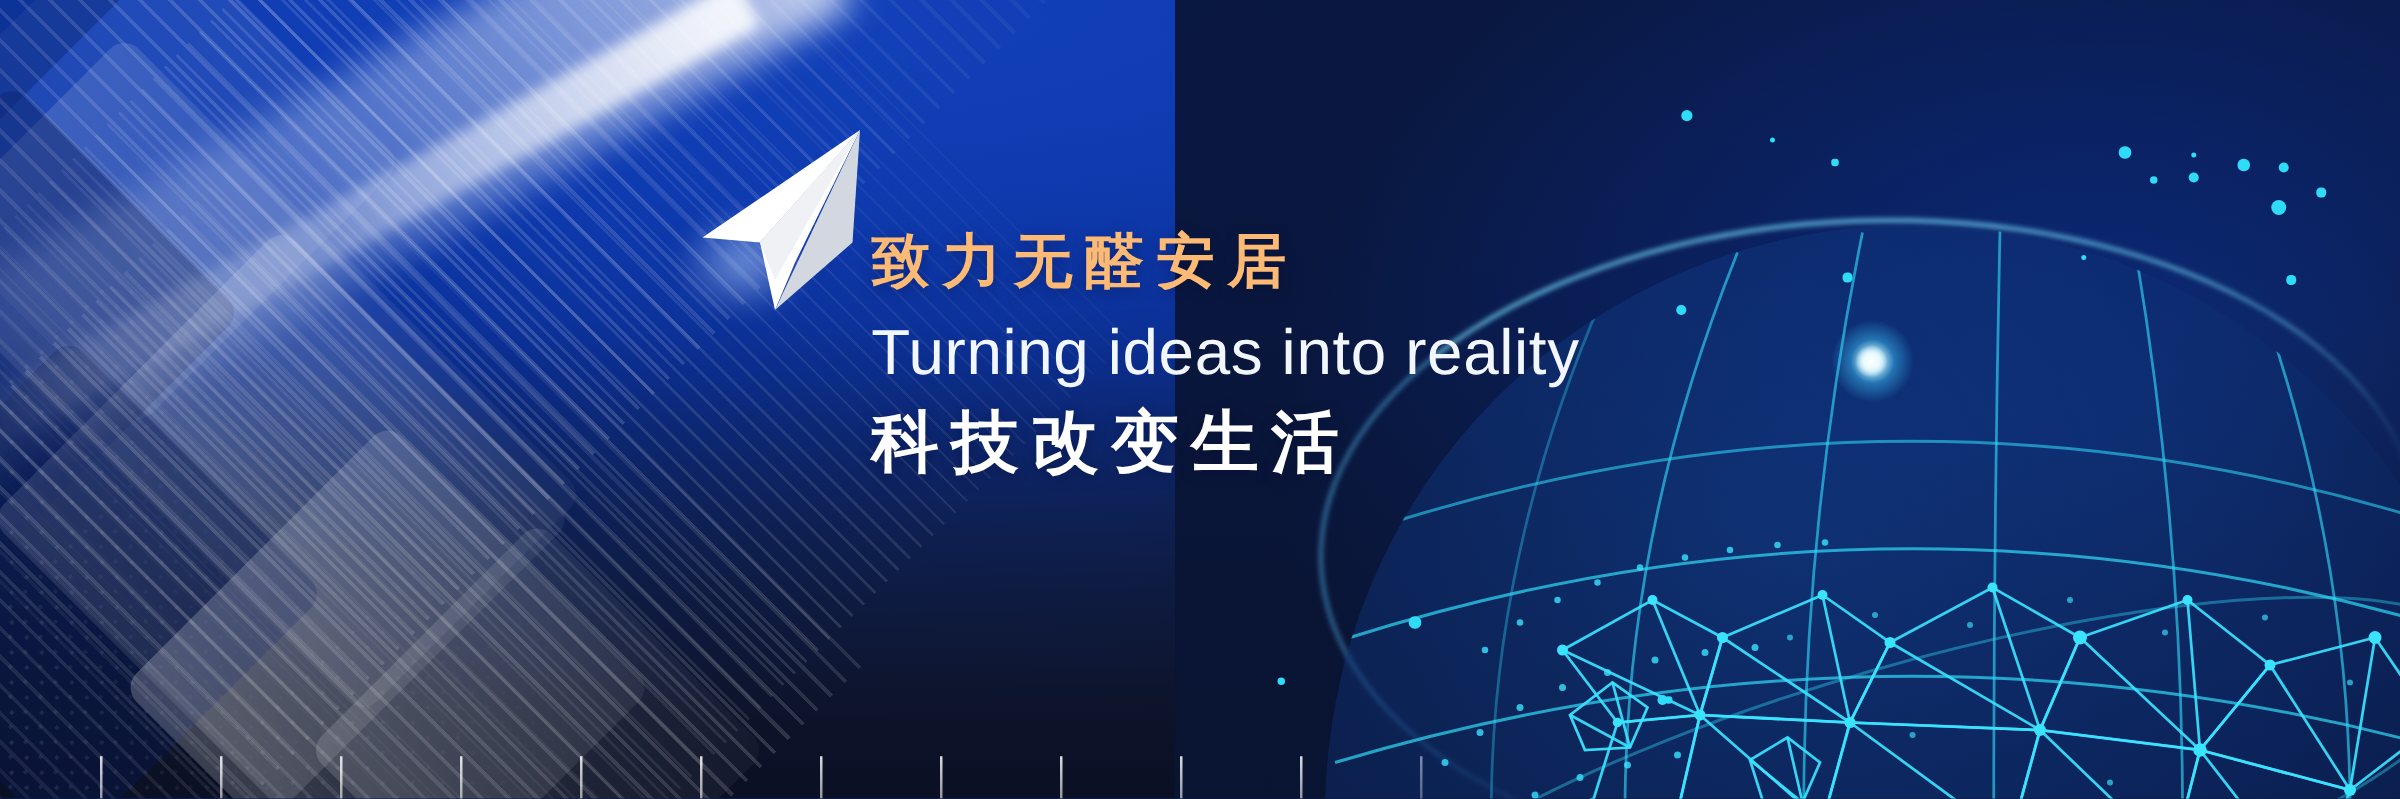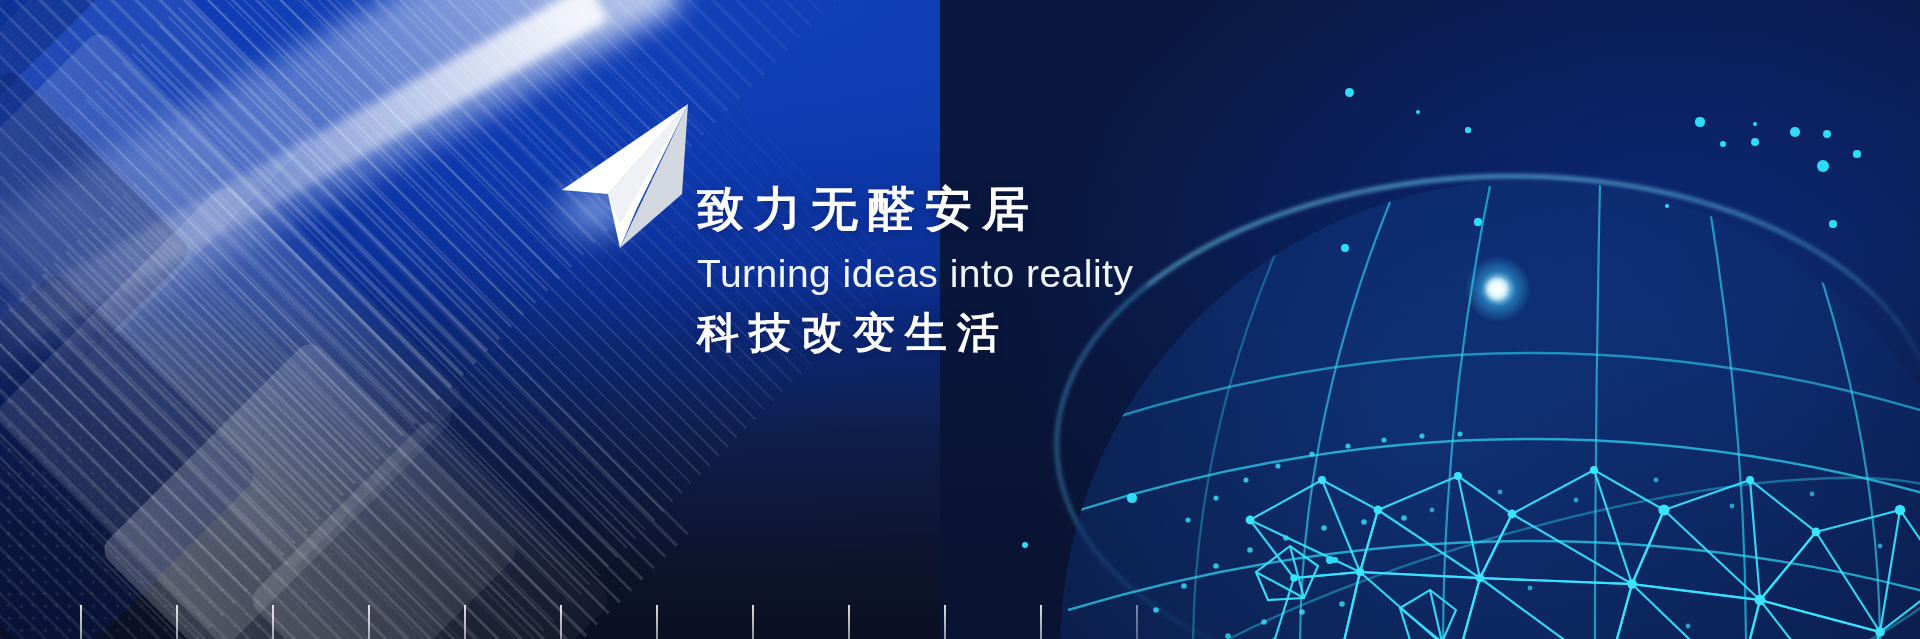--- a/index.html
+++ b/index.html
@@ -132,36 +132,36 @@
   
   .copy{
     position:absolute;
     left:697px; top:182px;
     width:720px;
   }
   .headline{
     font-size:47px;
     font-weight:700;
     letter-spacing:10px;
-    color:#ffffff;
+    color:#fdba74;
     line-height:1.14;
     margin:0;
     text-shadow:0 2px 10px rgba(0,10,50,0.35);
   }
   .subline{
-    font-size:39px;
+    font-size:51px;
     font-weight:400;
     color:#f2f6ff;
     letter-spacing:0.5px;
     line-height:1.2;
     margin:15px 0 10px 0;
     white-space:nowrap;
   }
   .headline2{
-    font-size:42px;
+    font-size:54px;
     font-weight:700;
     letter-spacing:10px;
     color:#ffffff;
     line-height:1.14;
     margin:12px 0 0 0;
     text-shadow:0 2px 10px rgba(0,10,50,0.35);
   }
   .pinyin{
     font-size:16px;
     font-weight:500;

